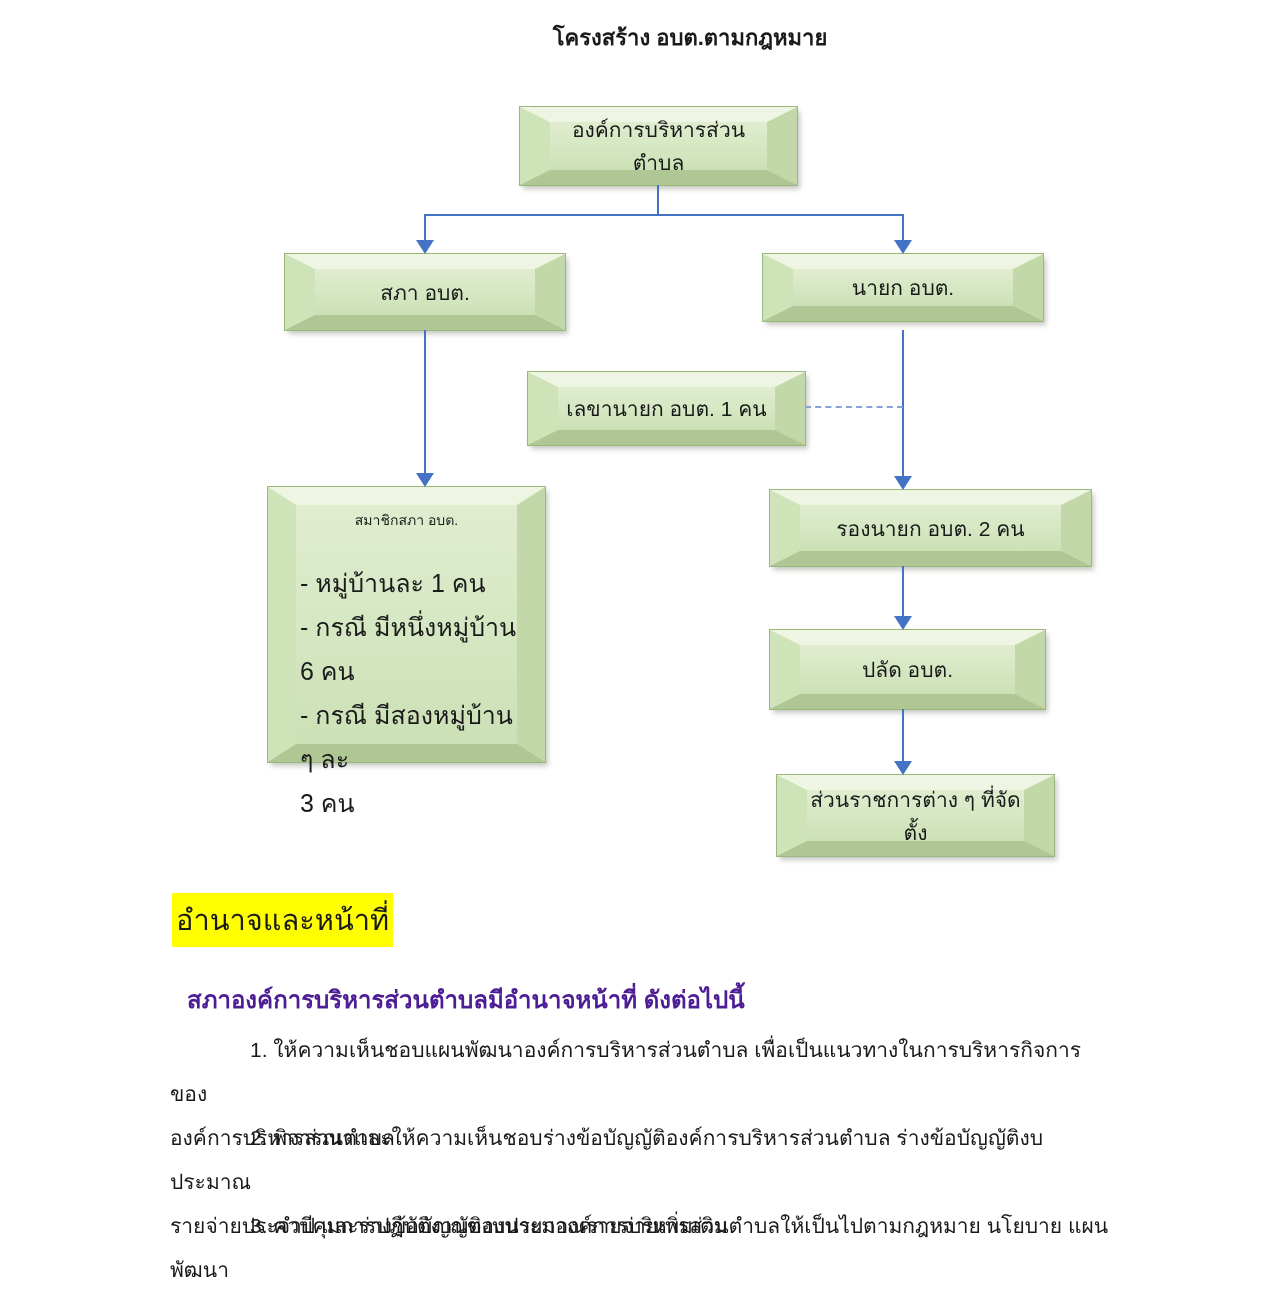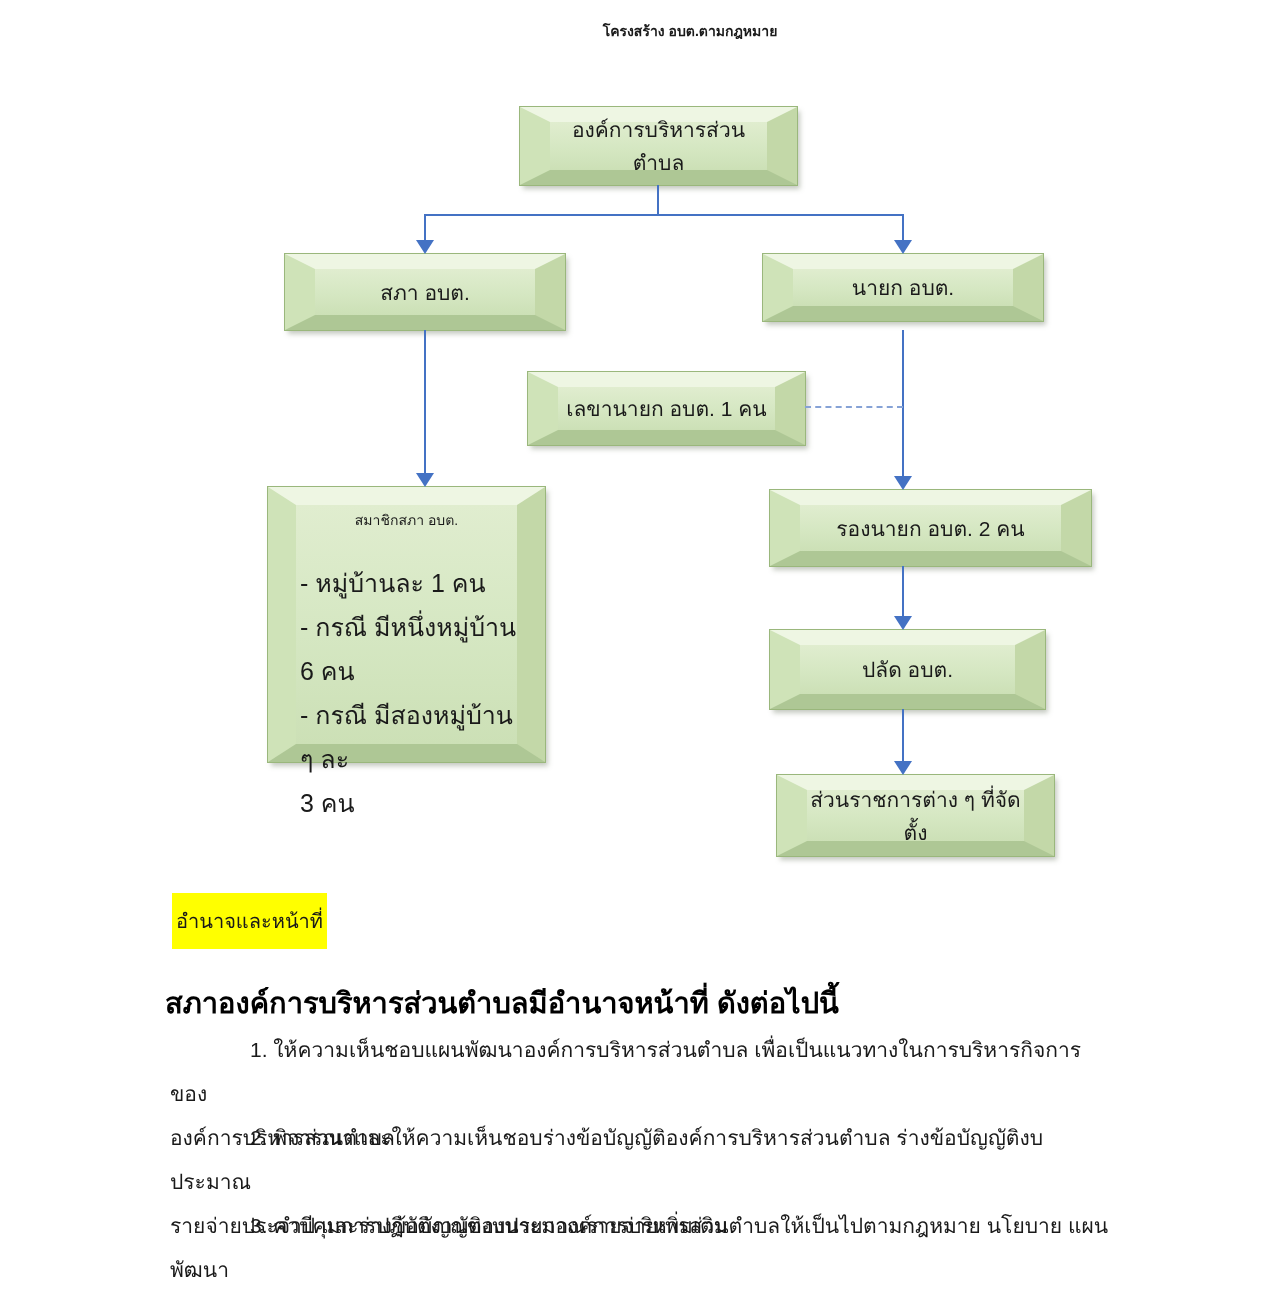--- a/index.html
+++ b/index.html
@@ -9,30 +9,30 @@
     background:#ffffff;
     font-family:"Liberation Sans","DejaVu Sans",sans-serif;
     color:#1a1a1a;
     overflow:hidden;
   }
   .abs{position:absolute;}
 
   
   .doc-title{
     left:170px;top:20px;width:1040px;
-    text-align:center;font-size:14px;font-weight:bold;
+    text-align:center;font-size:22px;font-weight:bold;
   }
   .hl-heading{
     left:172px;top:893px;
     background:#ffff00;
-    font-size:20px;padding:12px 4px;
+    font-size:29px;padding:4px 4px;
   }
   .blue-heading{
-    left:165px;top:980px;width:960px;
-    font-size:29px;font-weight:bold;color:#000000;
+    left:187px;top:980px;width:960px;
+    font-size:24px;font-weight:bold;color:#4c1d95;
   }
   .para{left:170px;width:940px;font-size:21px;line-height:44px;}
   .para .l1{text-indent:80px;}
 
   
   .box3d{
     box-sizing:border-box;
     border-style:solid;
     border-width:15px 30px;
     border-top-color:#eef6e3;

